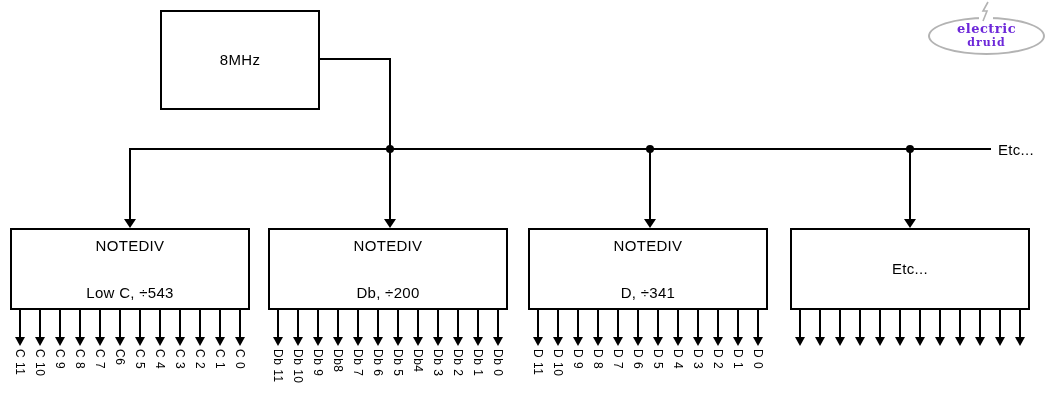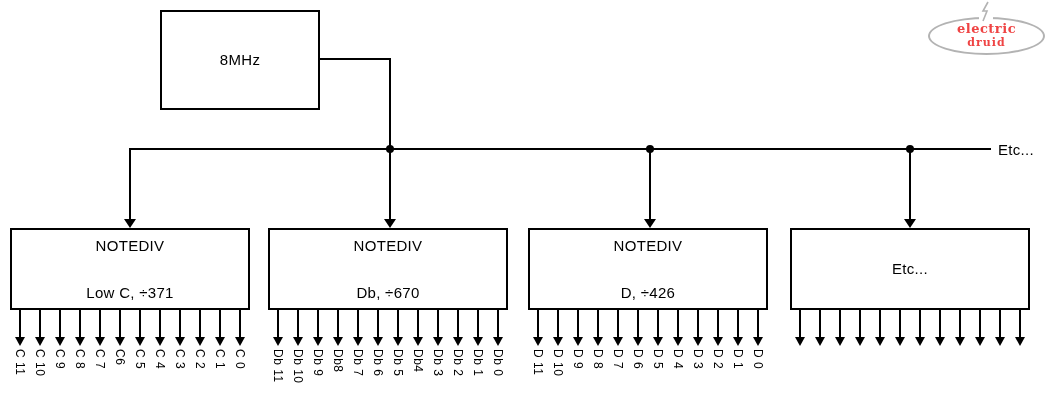--- a/index.html
+++ b/index.html
@@ -49,21 +49,21 @@
     white-space:nowrap;letter-spacing:.5px;
   }
   
   #bus-etc{position:absolute;left:998px;top:141px;font-size:15px;letter-spacing:.3px;}
   
   #logo{position:absolute;left:928px;top:17px;width:117px;height:38px;}
   #logo .ellipse{
     position:absolute;left:0;top:0;width:117px;height:38px;box-sizing:border-box;
     border:2px solid #b3b3b3;border-radius:50%;
     display:flex;flex-direction:column;align-items:center;justify-content:center;
-    color:#ef4444;font-family:"DejaVu Serif",serif;font-weight:bold;
+    color:#6d28d9;font-family:"DejaVu Serif",serif;font-weight:bold;
   }
   #logo .l1{font-size:13px;line-height:12px;letter-spacing:.5px;}
   #logo .l2{font-size:11px;line-height:15px;letter-spacing:1px;}
   #logo svg{position:absolute;left:51px;top:-16px;background:#fff;}
 </style>
 </head>
 <body>
 
 <div id="stage">
 
@@ -85,29 +85,29 @@
   <div class="ahead-down" style="left:904px;top:219px;"></div>
 
   <div class="dot" style="left:386px;top:145px;"></div>
   <div class="dot" style="left:646px;top:145px;"></div>
   <div class="dot" style="left:906px;top:145px;"></div>
 
   <div id="bus-etc">Etc...</div>
 
   <div class="node divider-box" id="div-box-0">
     <div>NOTEDIV</div>
-    <div>Low C, ÷371</div>
+    <div>Low C, ÷543</div>
   </div>
   <div class="node divider-box" id="div-box-1">
     <div>NOTEDIV</div>
-    <div>Db, ÷670</div>
+    <div>Db, ÷200</div>
   </div>
   <div class="node divider-box" id="div-box-2">
     <div>NOTEDIV</div>
-    <div>D, ÷426</div>
+    <div>D, ÷341</div>
   </div>
   <div class="node divider-box" id="div-box-3">
     <div>Etc...</div>
   </div>
 
   <div class="arrow-row" style="left:10px;">
     <div class="out-arrow">
         <div class="shaft"></div>
         <div class="head"></div>
       </div>

